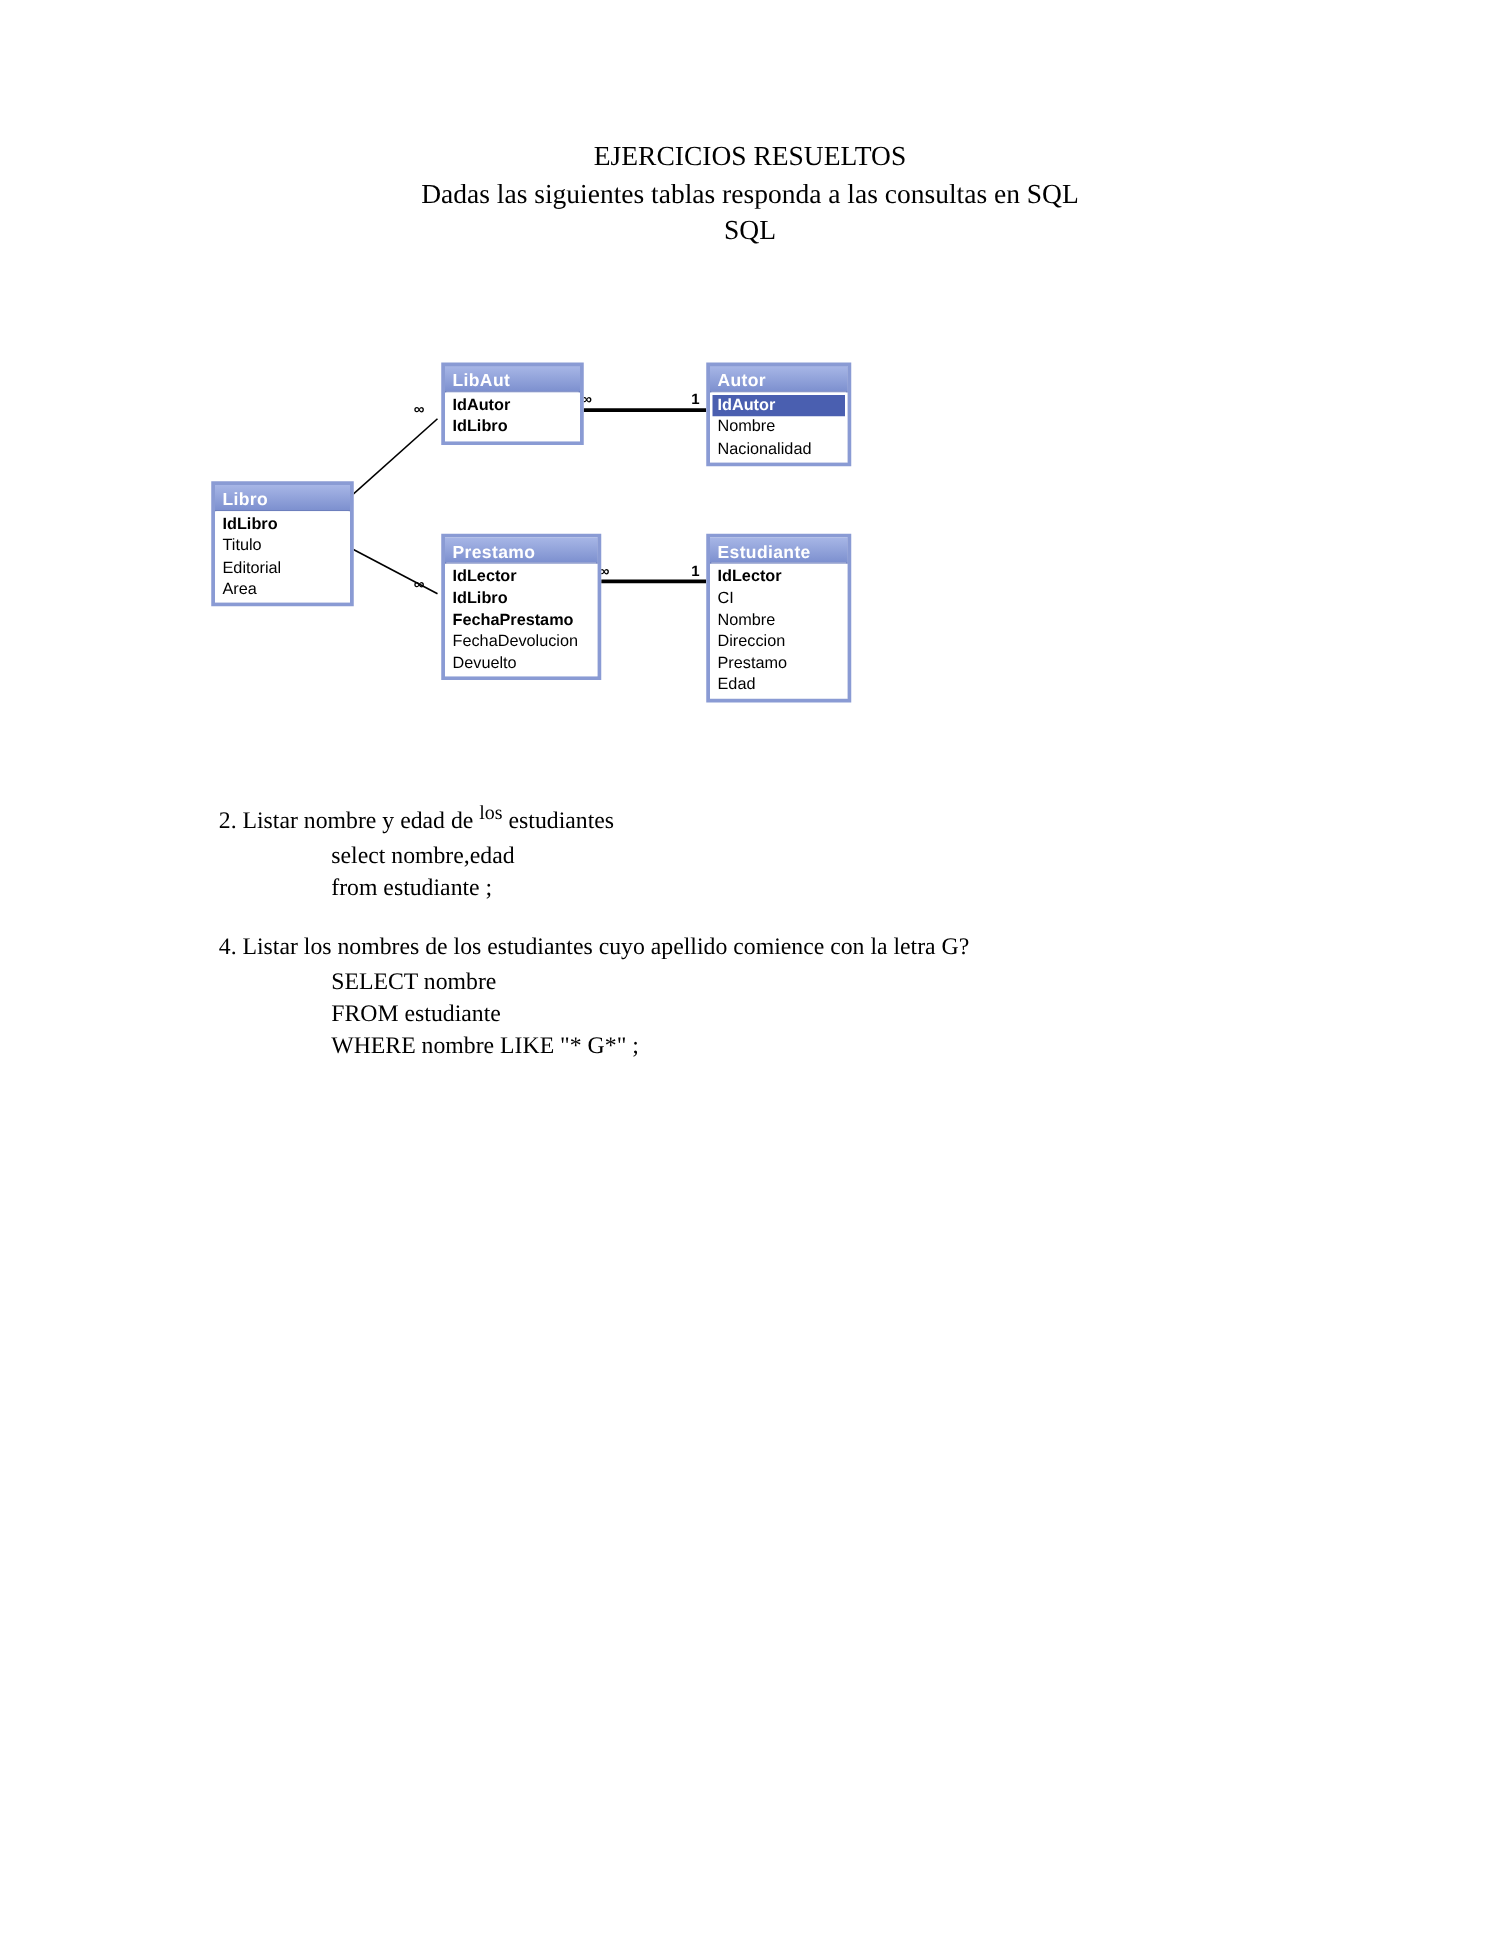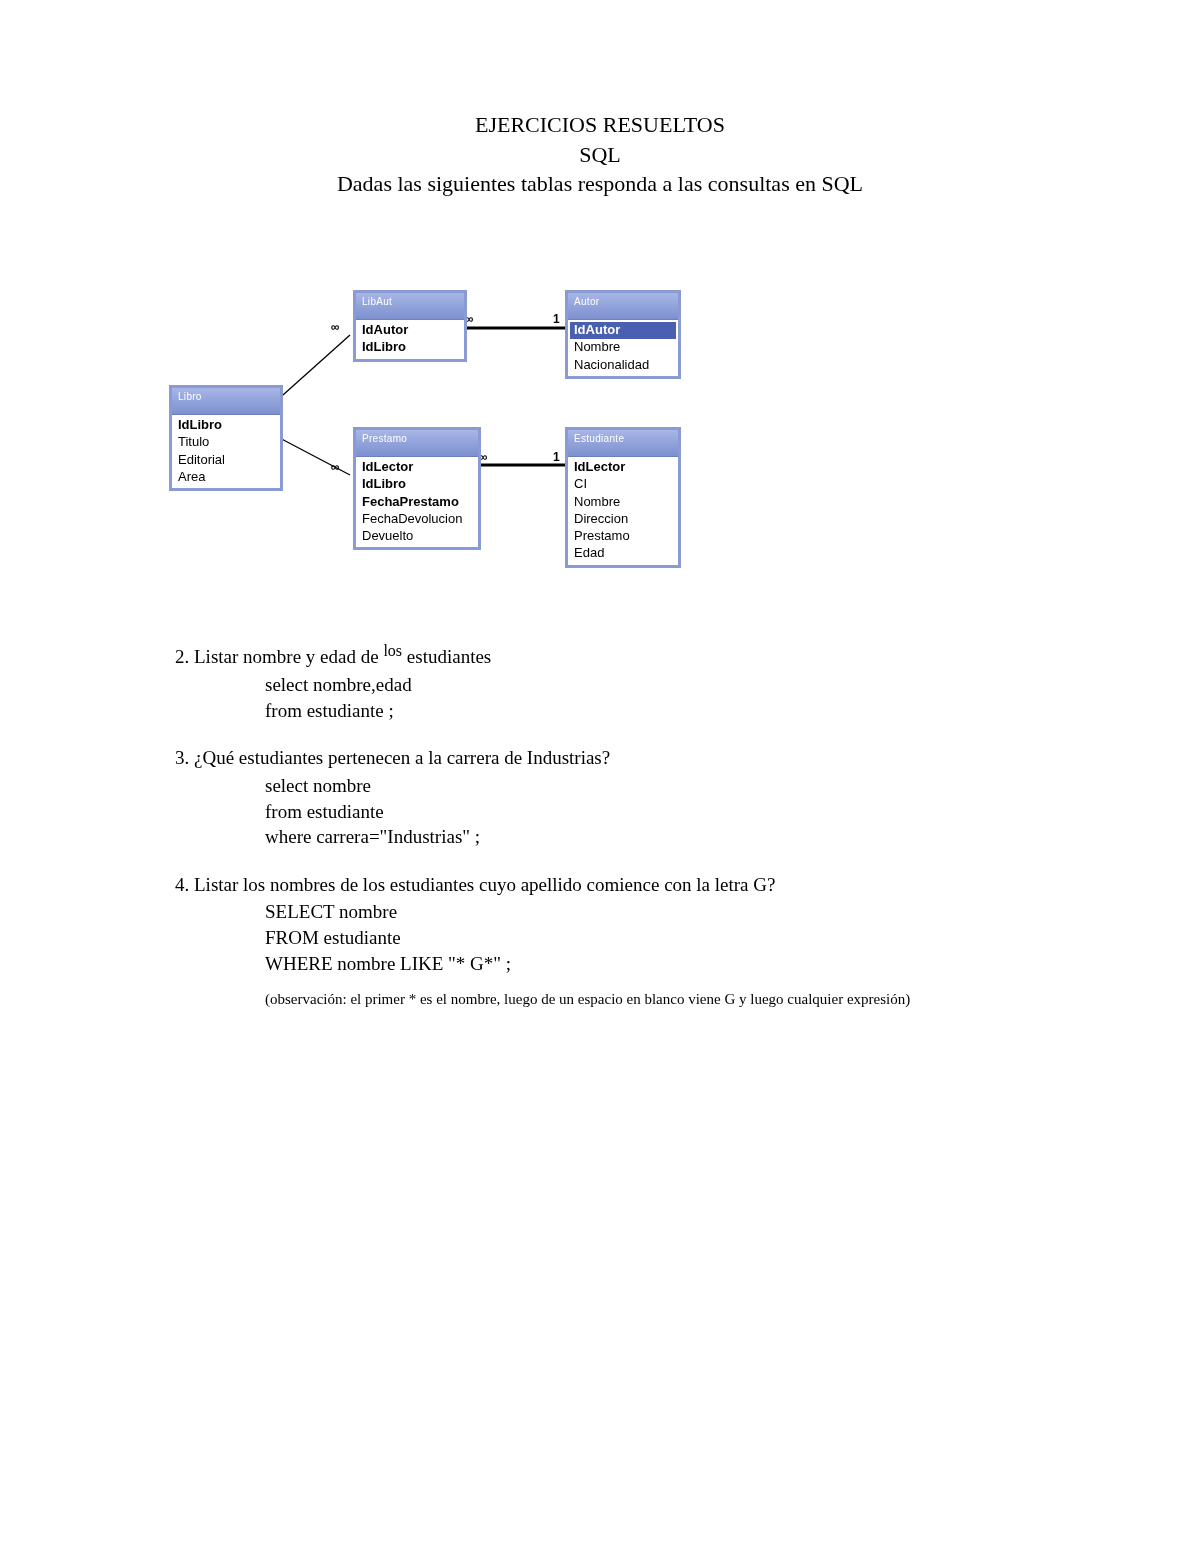--- a/index.html
+++ b/index.html
@@ -35,23 +35,23 @@
   .tbl {
     position: absolute;
     border: 3px solid #8a9bd4;
     background: #fff;
     box-shadow: 0 0 0 1px #6d7fbd inset;
     font-family: Verdana, Geneva, sans-serif;
   }
   .tbl .title {
     background: linear-gradient(#a7b6e6, #7d90cf);
     color: #fff;
-    font-weight: normal;
-    font-size: 10px;
-    padding: 3px 6px 12px 6px;
+    font-weight: bold;
+    font-size: 14px;
+    padding: 3px 6px 1px 6px;
     border-bottom: 1px solid #6d7fbd;
     letter-spacing: 0.3px;
   }
   .tbl .fields {
     background: #fff;
     font-size: 13px;
     line-height: 1.25;
     padding: 2px 0;
   }
   .tbl .fld {
@@ -91,22 +91,22 @@
   }
   sup.small { font-size: 16px; vertical-align: super; }
 </style>
 </head>
 <body>
 
 <div class="page">
 
   <div class="header">
     <div>EJERCICIOS RESUELTOS</div>
+    <div>Dadas las siguientes tablas responda a las consultas en SQL</div>
     <div>SQL</div>
-    <div>Dadas las siguientes tablas responda a las consultas en SQL</div>
   </div>
 
   <div class="diagram">
 
     <svg width="700" height="360">
 
       <line x1="110" y1="160" x2="205" y2="75" stroke="#000" stroke-width="1.3"></line>
 
       <line x1="110" y1="165" x2="205" y2="215" stroke="#000" stroke-width="1.3"></line>
 
@@ -180,36 +180,26 @@
 
     <div class="ex">
       <p class="q">
         <span>2.</span>
         <span>Listar nombre y edad de </span><sup class="small">los</sup><span> estudiantes</span>
       </p>
       <div class="code">select nombre,edad
 from estudiante ;</div>
     </div>
 
-    <div class="ex">
-      <p class="q">
-        <span>3.</span>
-        <span>¿Qué estudiantes pertenecen a la carrera de Industrias?</span>
-      </p>
-      <div class="code">select nombre
-from estudiante
-where carrera="Industrias" ;</div>
-    </div>
 
     <div class="ex">
       <p class="q">
         <span>4.</span>
         <span>Listar los nombres de los estudiantes cuyo apellido comience con la letra G?</span>
       </p>
       <div class="code">SELECT nombre
 FROM estudiante
 WHERE nombre LIKE "* G*" ;</div>
-      <div class="obs">(observación:   el primer * es el nombre, luego de un espacio en blanco viene G y luego cualquier expresión)</div>
     </div>
 
   </div>
 
 </div>
 
 </body></html>

